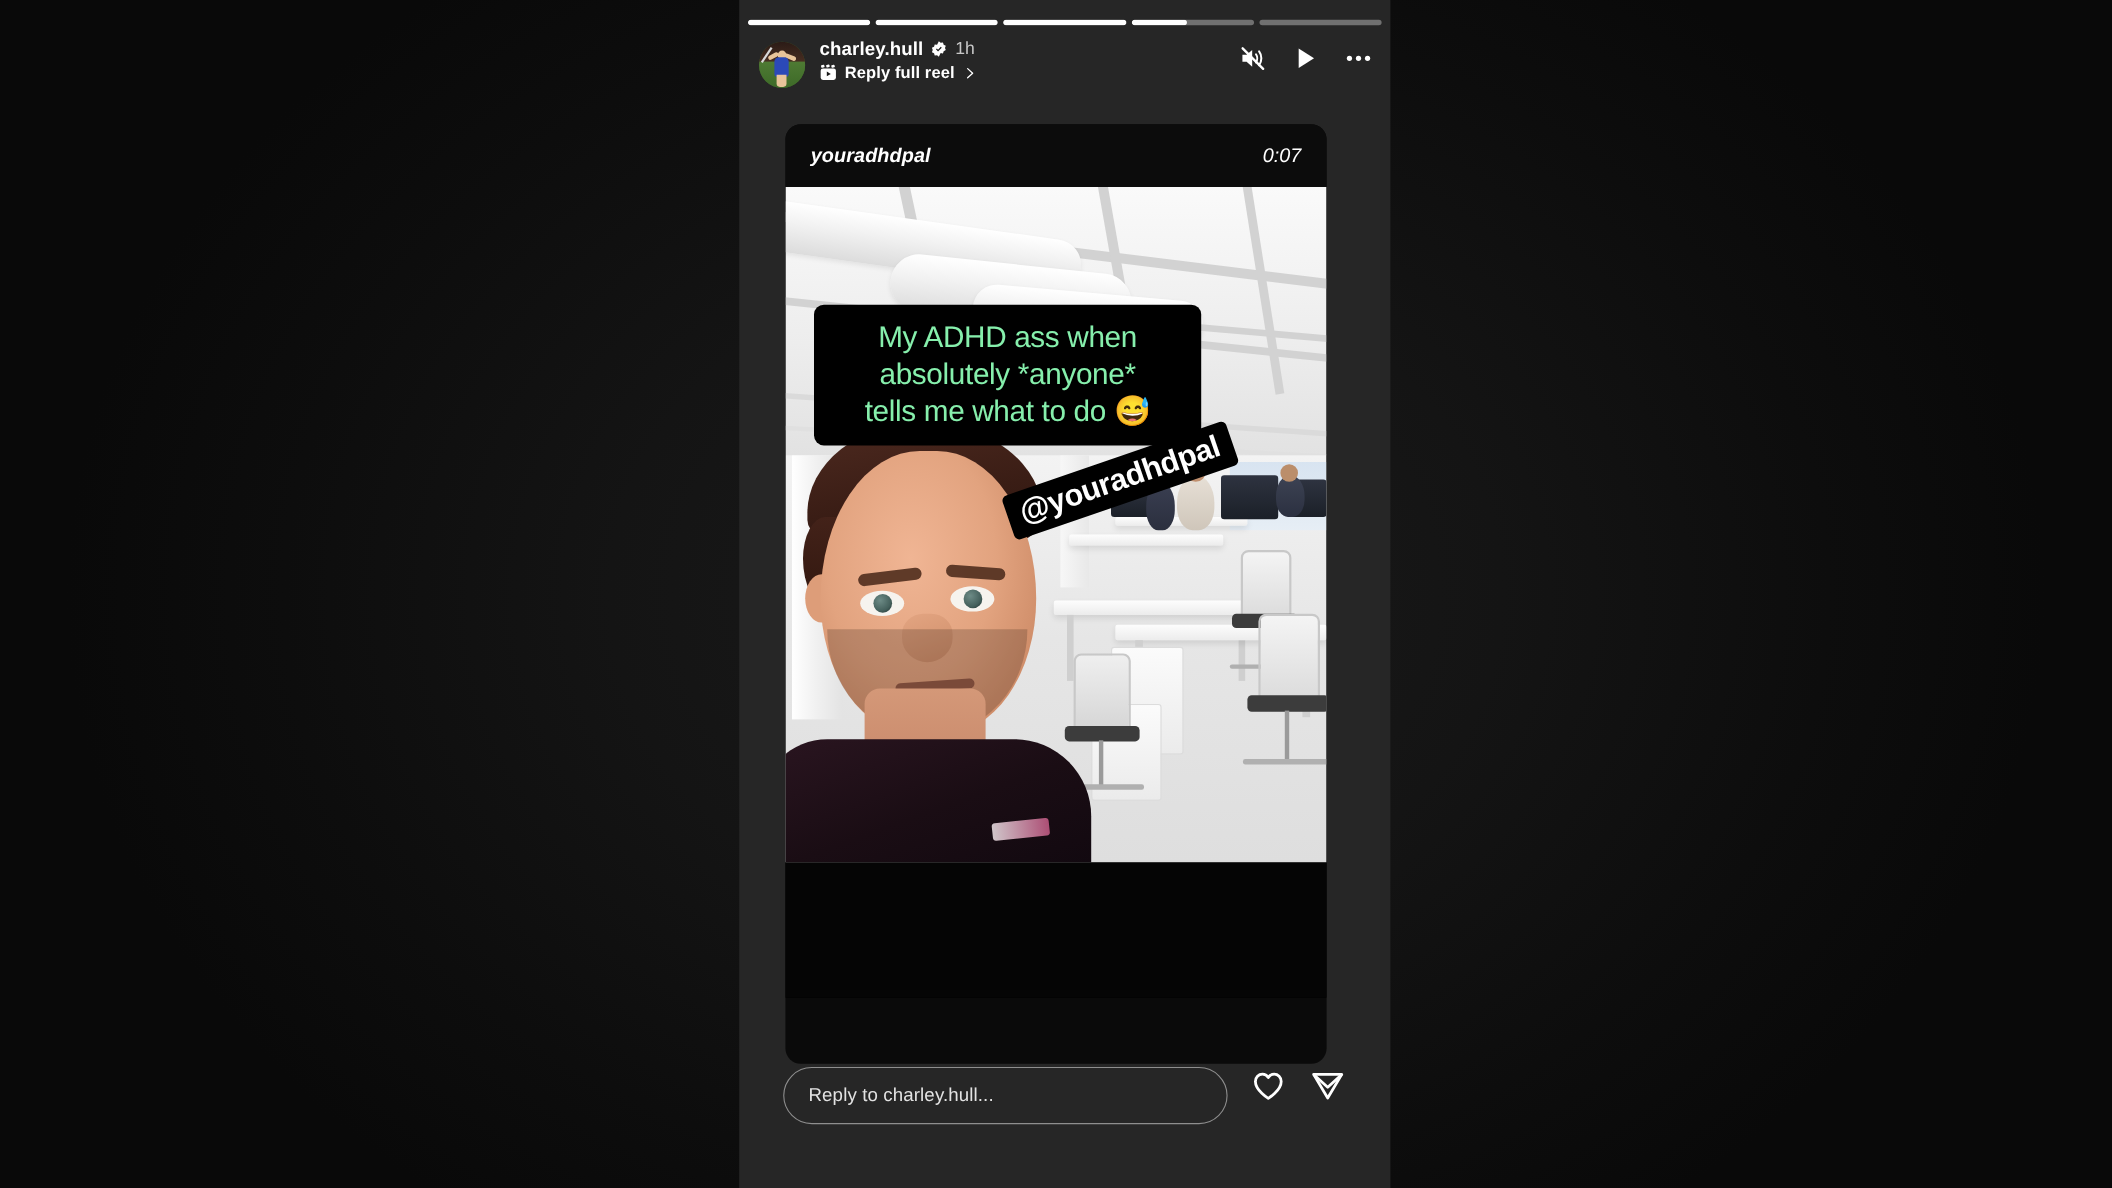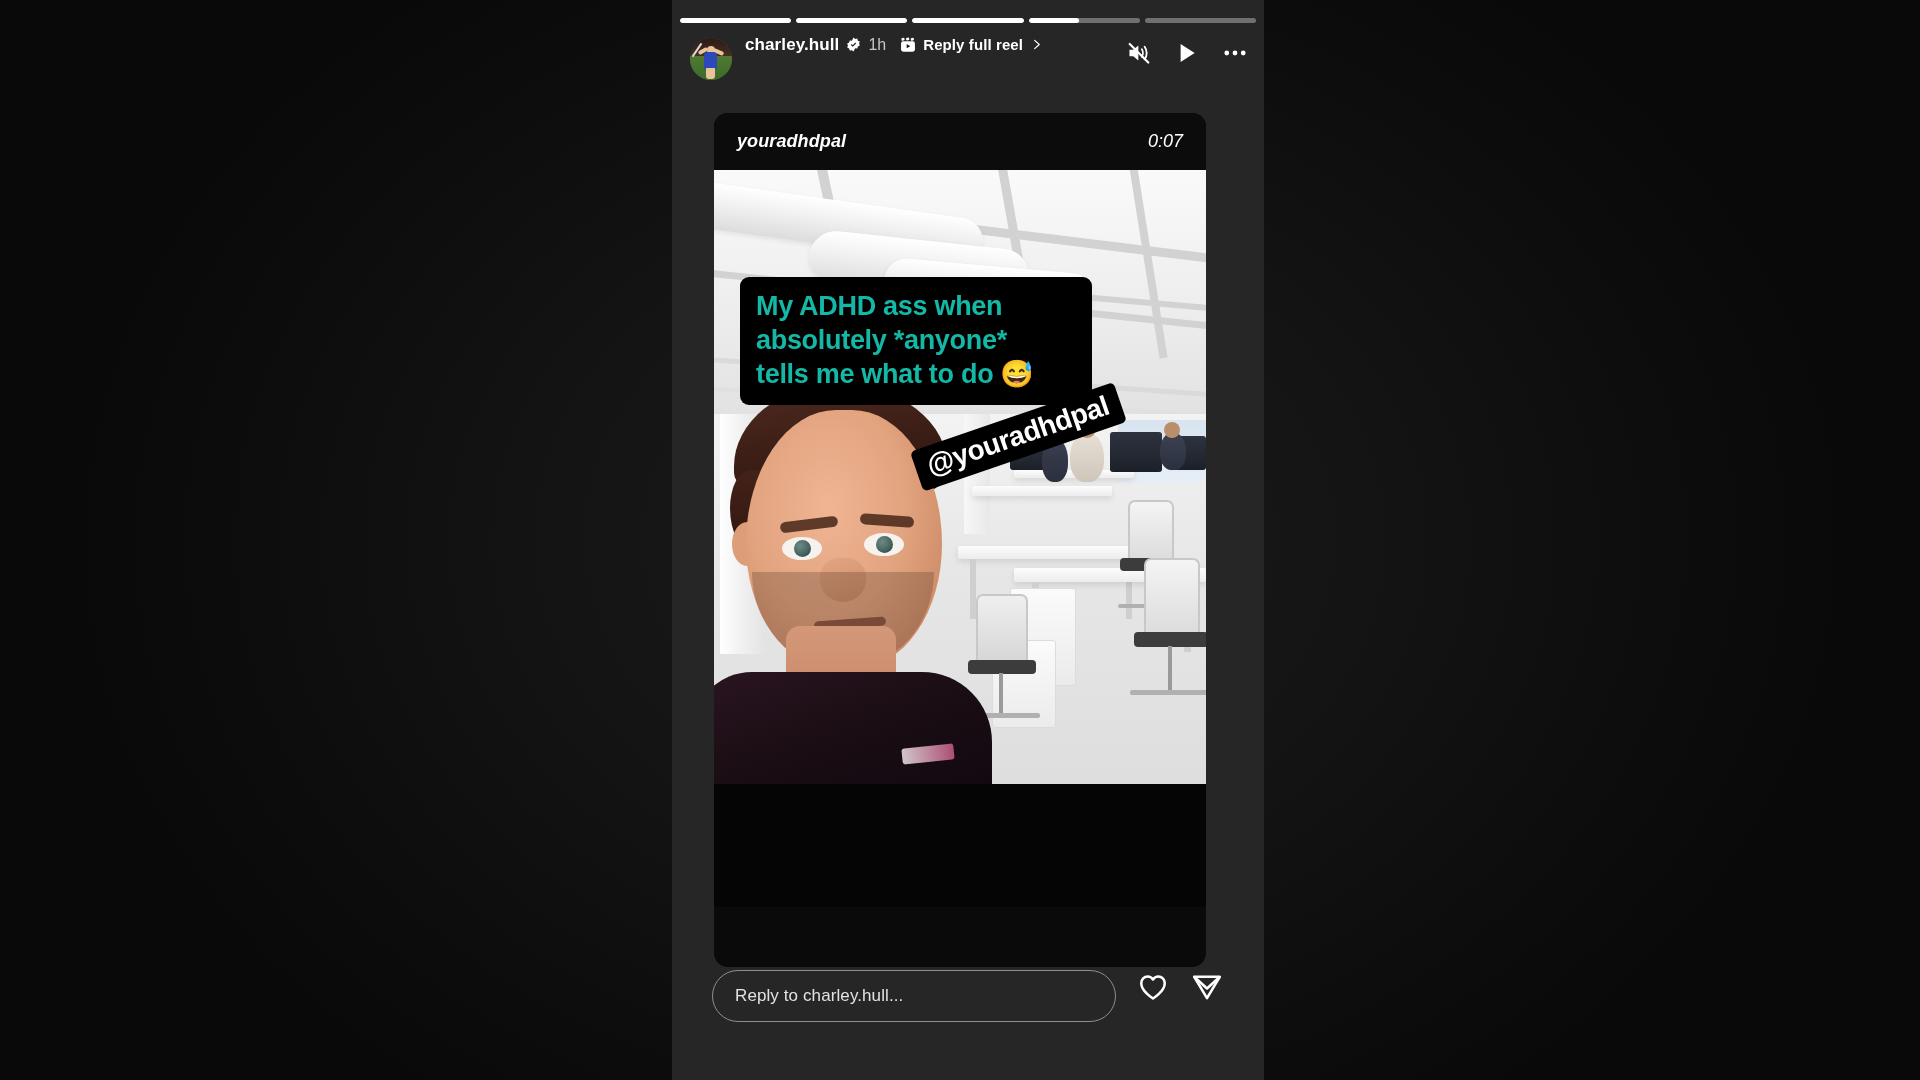--- a/index.html
+++ b/index.html
@@ -56,21 +56,21 @@
                       background:#e8c49a; border-radius:50%; }
   #avatar .armL     { position:absolute; left:8px; top:11px; width:10px; height:4px;
                       background:#e8c49a; border-radius:2px; transform:rotate(-28deg); }
   #avatar .armR     { position:absolute; left:23px; top:12px; width:11px; height:4px;
                       background:#e8c49a; border-radius:2px; transform:rotate(22deg); }
   #avatar .legs     { position:absolute; left:16px; top:30px; width:9px; height:11px;
                       background:#e8c49a; border-radius:0 0 3px 3px; }
   #avatar .club     { position:absolute; left:6px; top:4px; width:2px; height:16px;
                       background:#d8d8d8; transform:rotate(34deg); }
 
-  #header-text { margin-left:13px; display:flex; gap:14px; padding-top:1px; }
+  #header-text { margin-left:13px; display:flex; flex-direction:column; gap:3px; padding-top:1px; }
   #header-line1 { display:flex; align-items:center; gap:7px; }
   #username {
     color:#fff; font-size:17px; font-weight:600; letter-spacing:0.1px; line-height:1.15;
   }
   #verified-badge { width:15px; height:15px; flex:0 0 15px; display:block; }
   #timestamp { color:#c7c7c7; font-size:16px; font-weight:400; }
 
   #header-line2 { display:flex; align-items:center; gap:7px; }
   #reel-icon { width:16px; height:16px; flex:0 0 16px; display:block; }
   #watch-full-reel { color:#fff; font-size:15px; font-weight:700; letter-spacing:0.1px; }
@@ -220,22 +220,22 @@
     background:rgba(70,46,36,0.26);
   }
 
   
   #caption-sticker {
     position:absolute; left:26px; top:107px; width:352px;
     background:#000; border-radius:9px;
     padding:12px 16px 14px 16px; z-index:12;
   }
   #caption-text {
-    color:#14b8a6; font-size:27px; font-weight:700; line-height:1.26;
-    letter-spacing:-0.3px; text-align:left; white-space:pre-line;
+    color:#86efac; font-size:27px; font-weight:400; line-height:1.26;
+    letter-spacing:-0.3px; text-align:center; white-space:pre-line;
   }
 
   
   #mention-sticker {
     position:absolute; left:196px; top:282px; z-index:13;
     background:#000; border-radius:5px; padding:5px 12px 7px 12px;
     transform:rotate(-19deg); transform-origin:left top;
   }
   #mention-text {
     color:#fff; font-size:28px; font-weight:800; letter-spacing:-0.4px;

